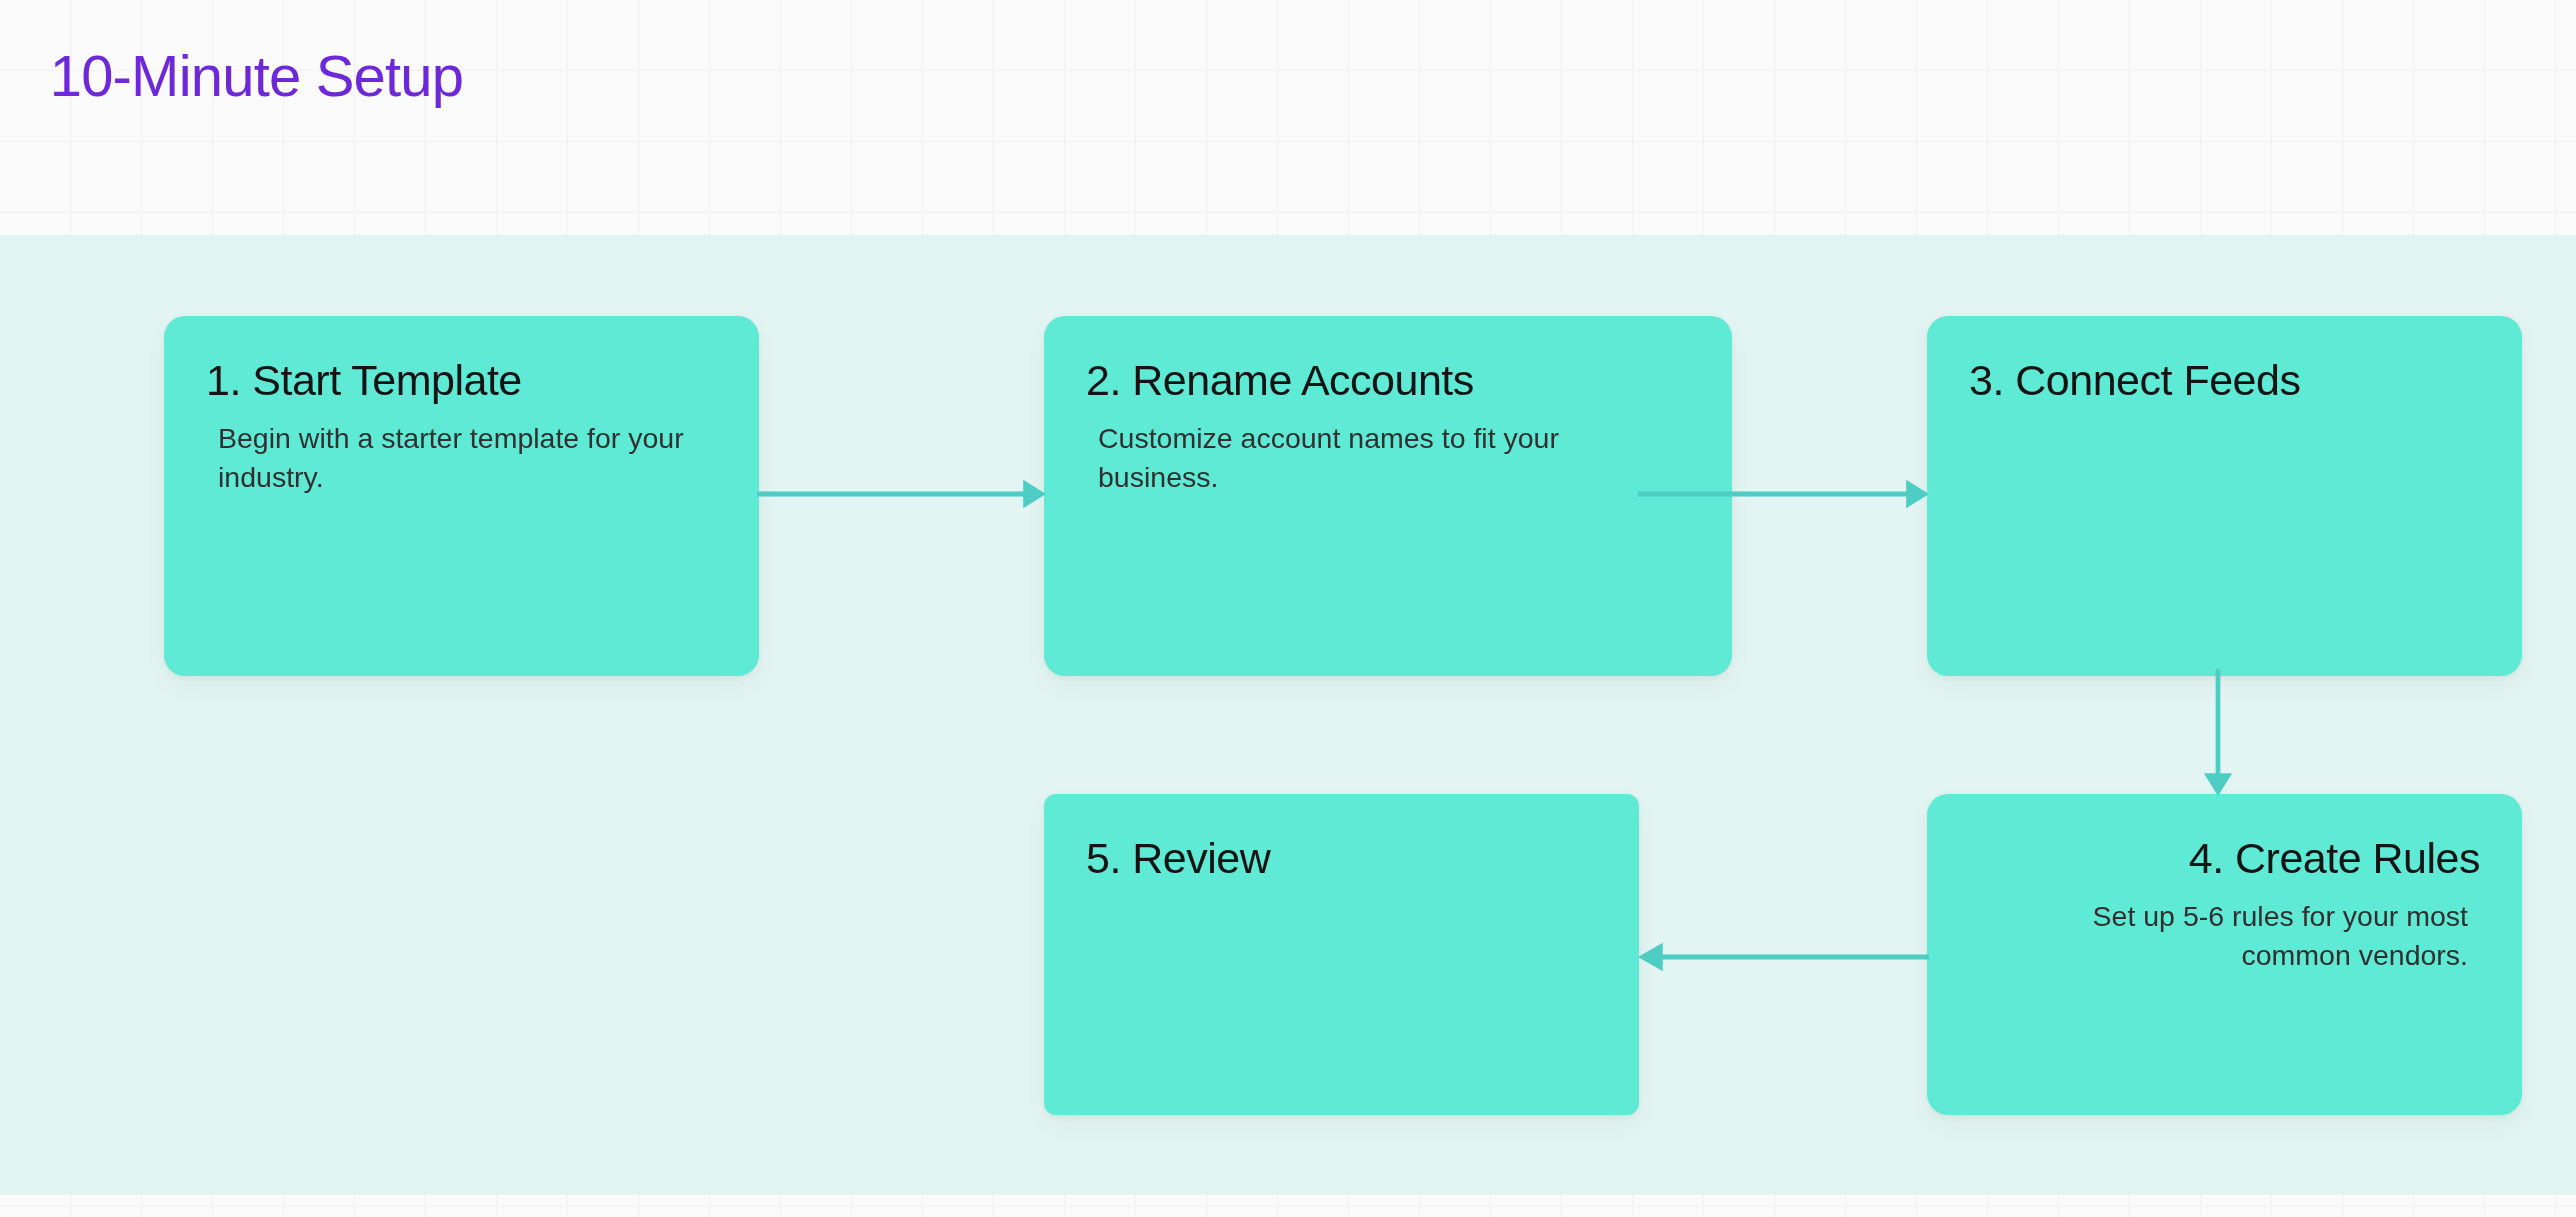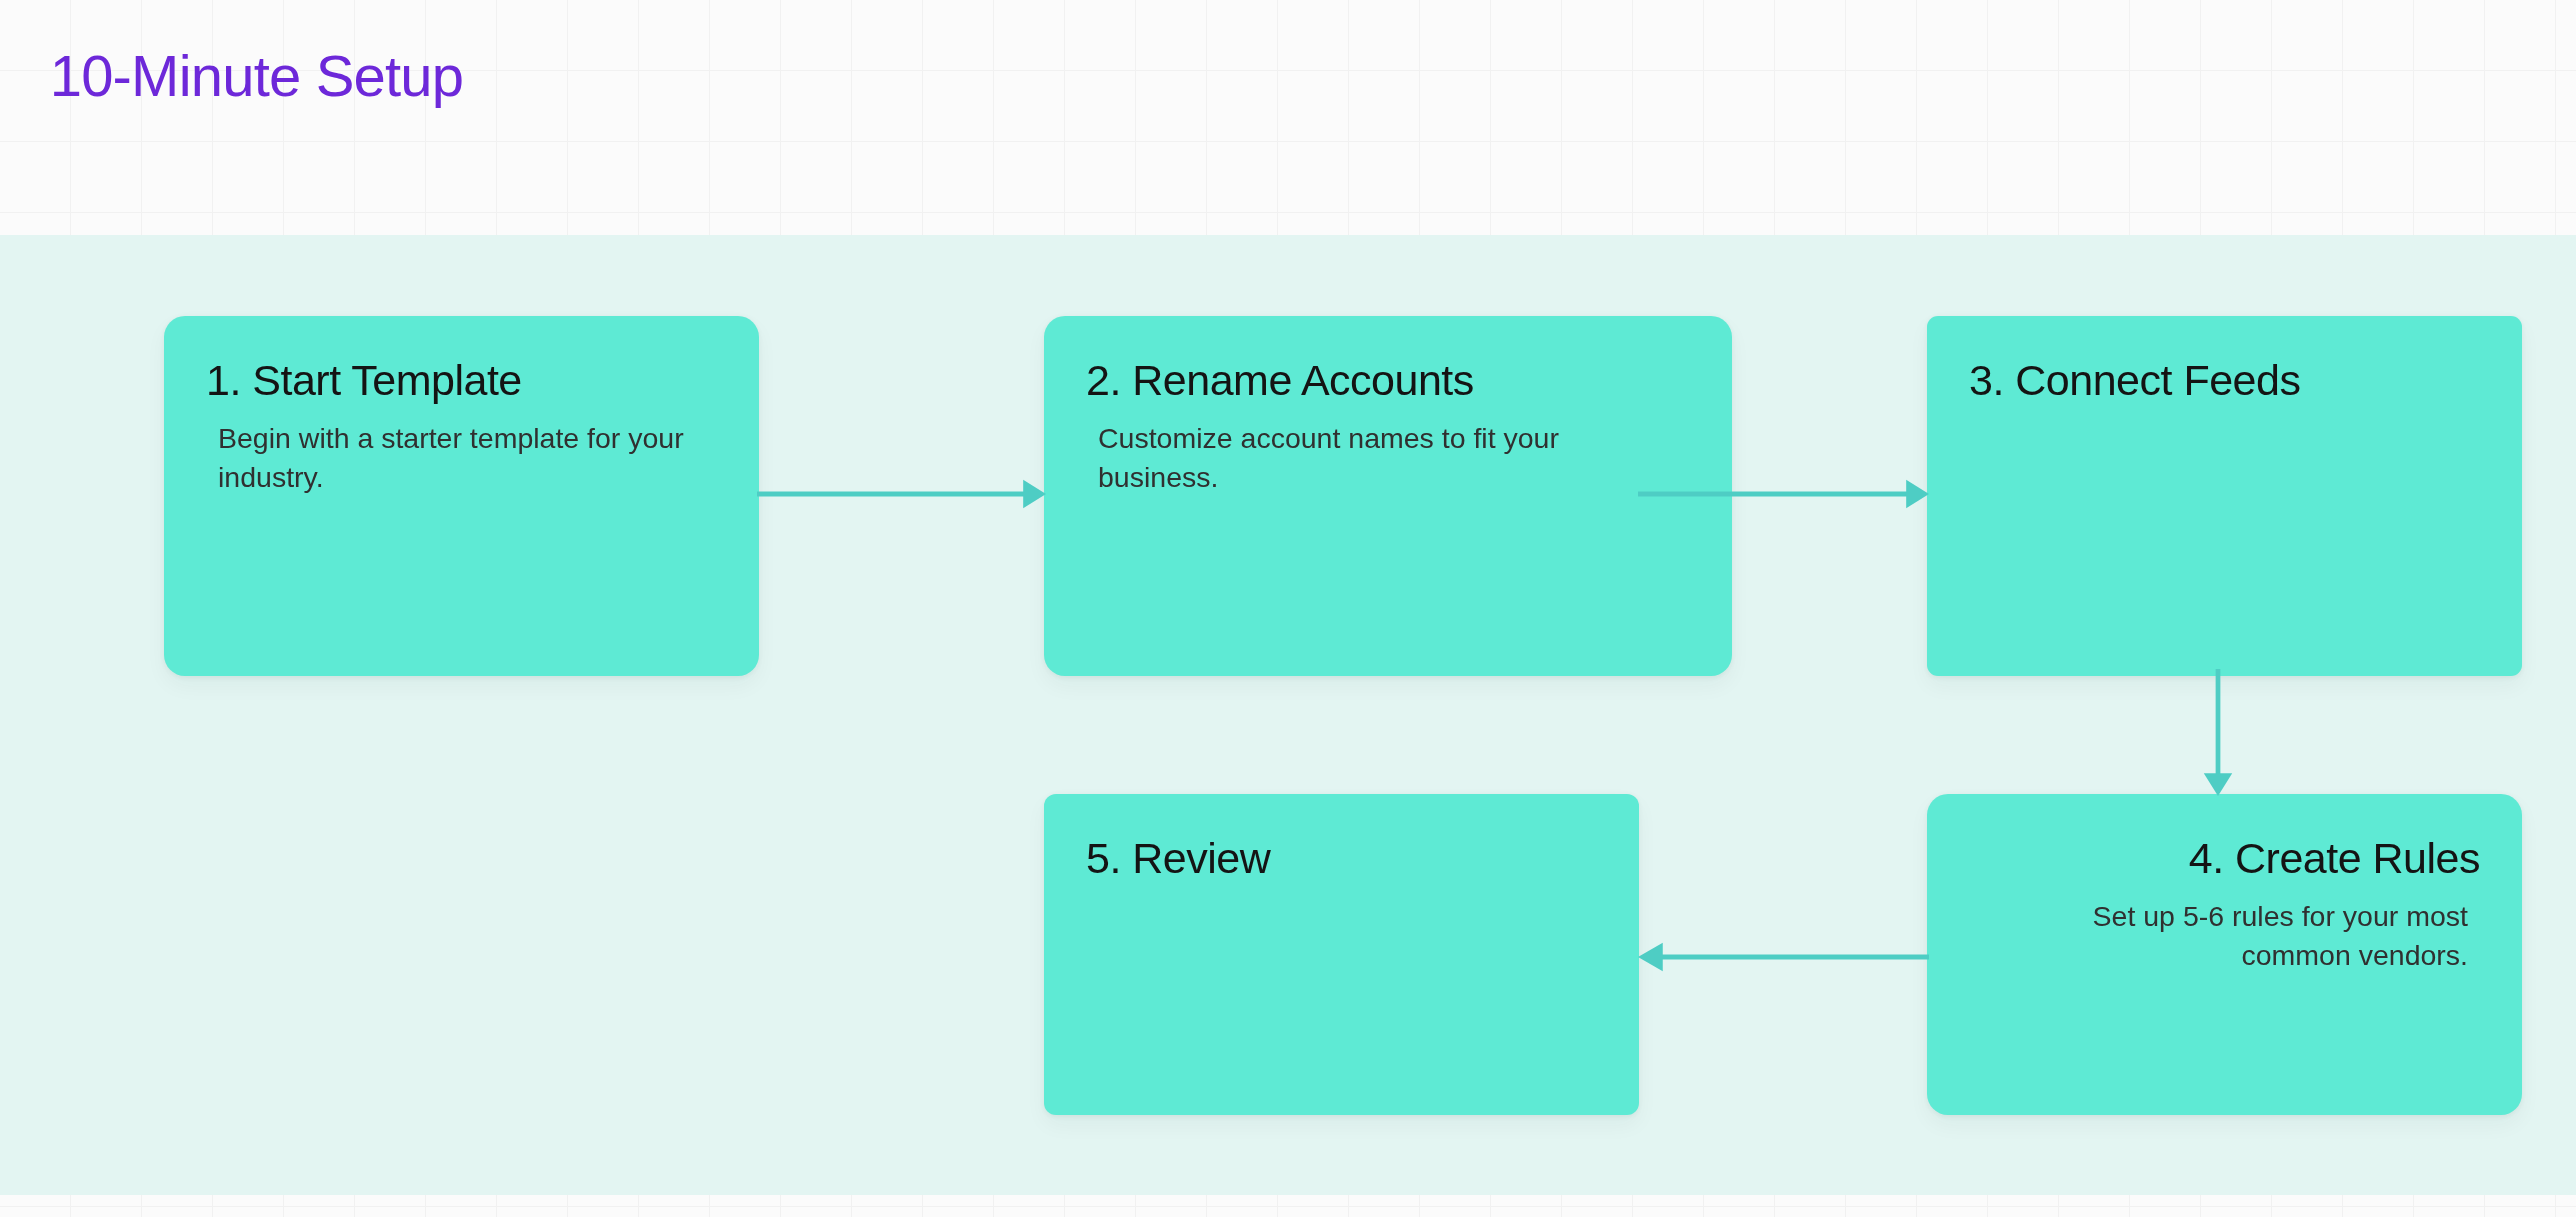--- a/index.html
+++ b/index.html
@@ -82,21 +82,21 @@
     font-size: 28.5px;
     line-height: 39px;
     color: #303030;
     font-weight: 400;
     margin: 12px;
   }
 
   
   #card-1 { left: 164px;  top: 316px; width: 595px; height: 360px; }
   #card-2 { left: 1044px; top: 316px; width: 688px; height: 360px; }
-  #card-3 { left: 1927px; top: 316px; width: 595px; height: 360px; border-radius: 11px; }
+  #card-3 { left: 1927px; top: 316px; width: 595px; height: 360px; }
   
   #card-5 { left: 1044px; top: 794px; width: 595px; height: 321px; border-radius: 12px; }
   #card-4 { left: 1927px; top: 794px; width: 595px; height: 321px; text-align: right; }
 
   
   .connector {
     position: absolute;
     overflow: visible;
   }
   .connector svg { display: block; overflow: visible; }

